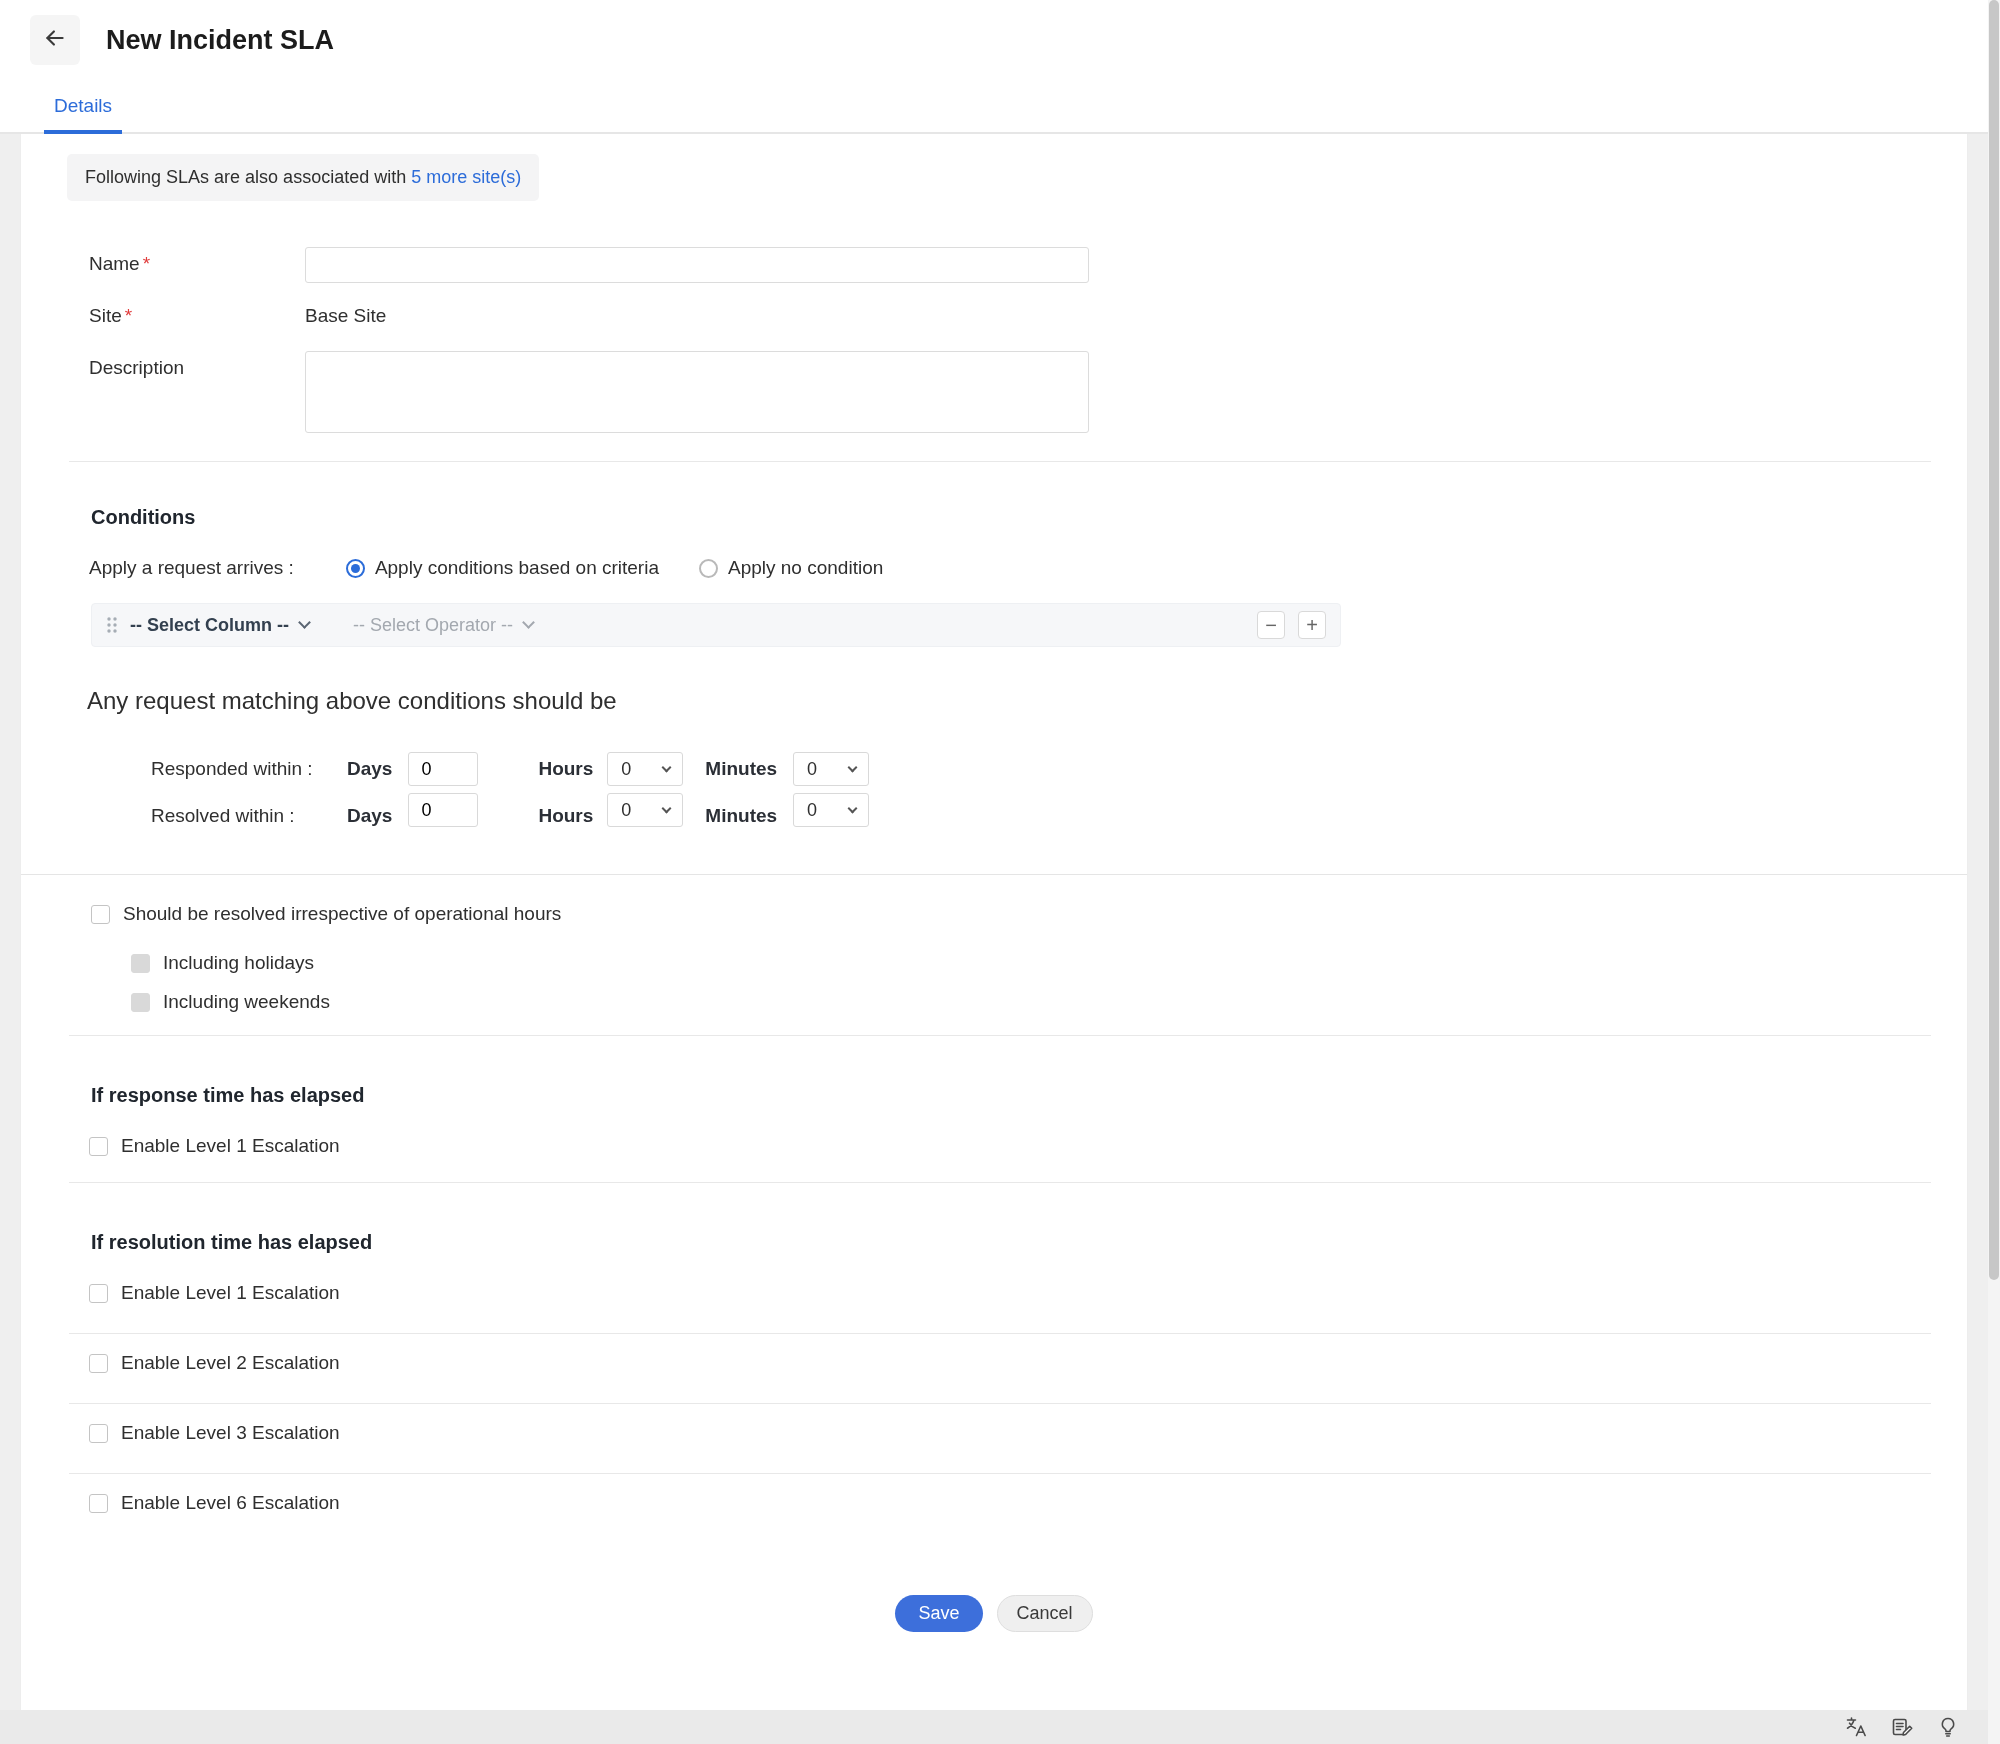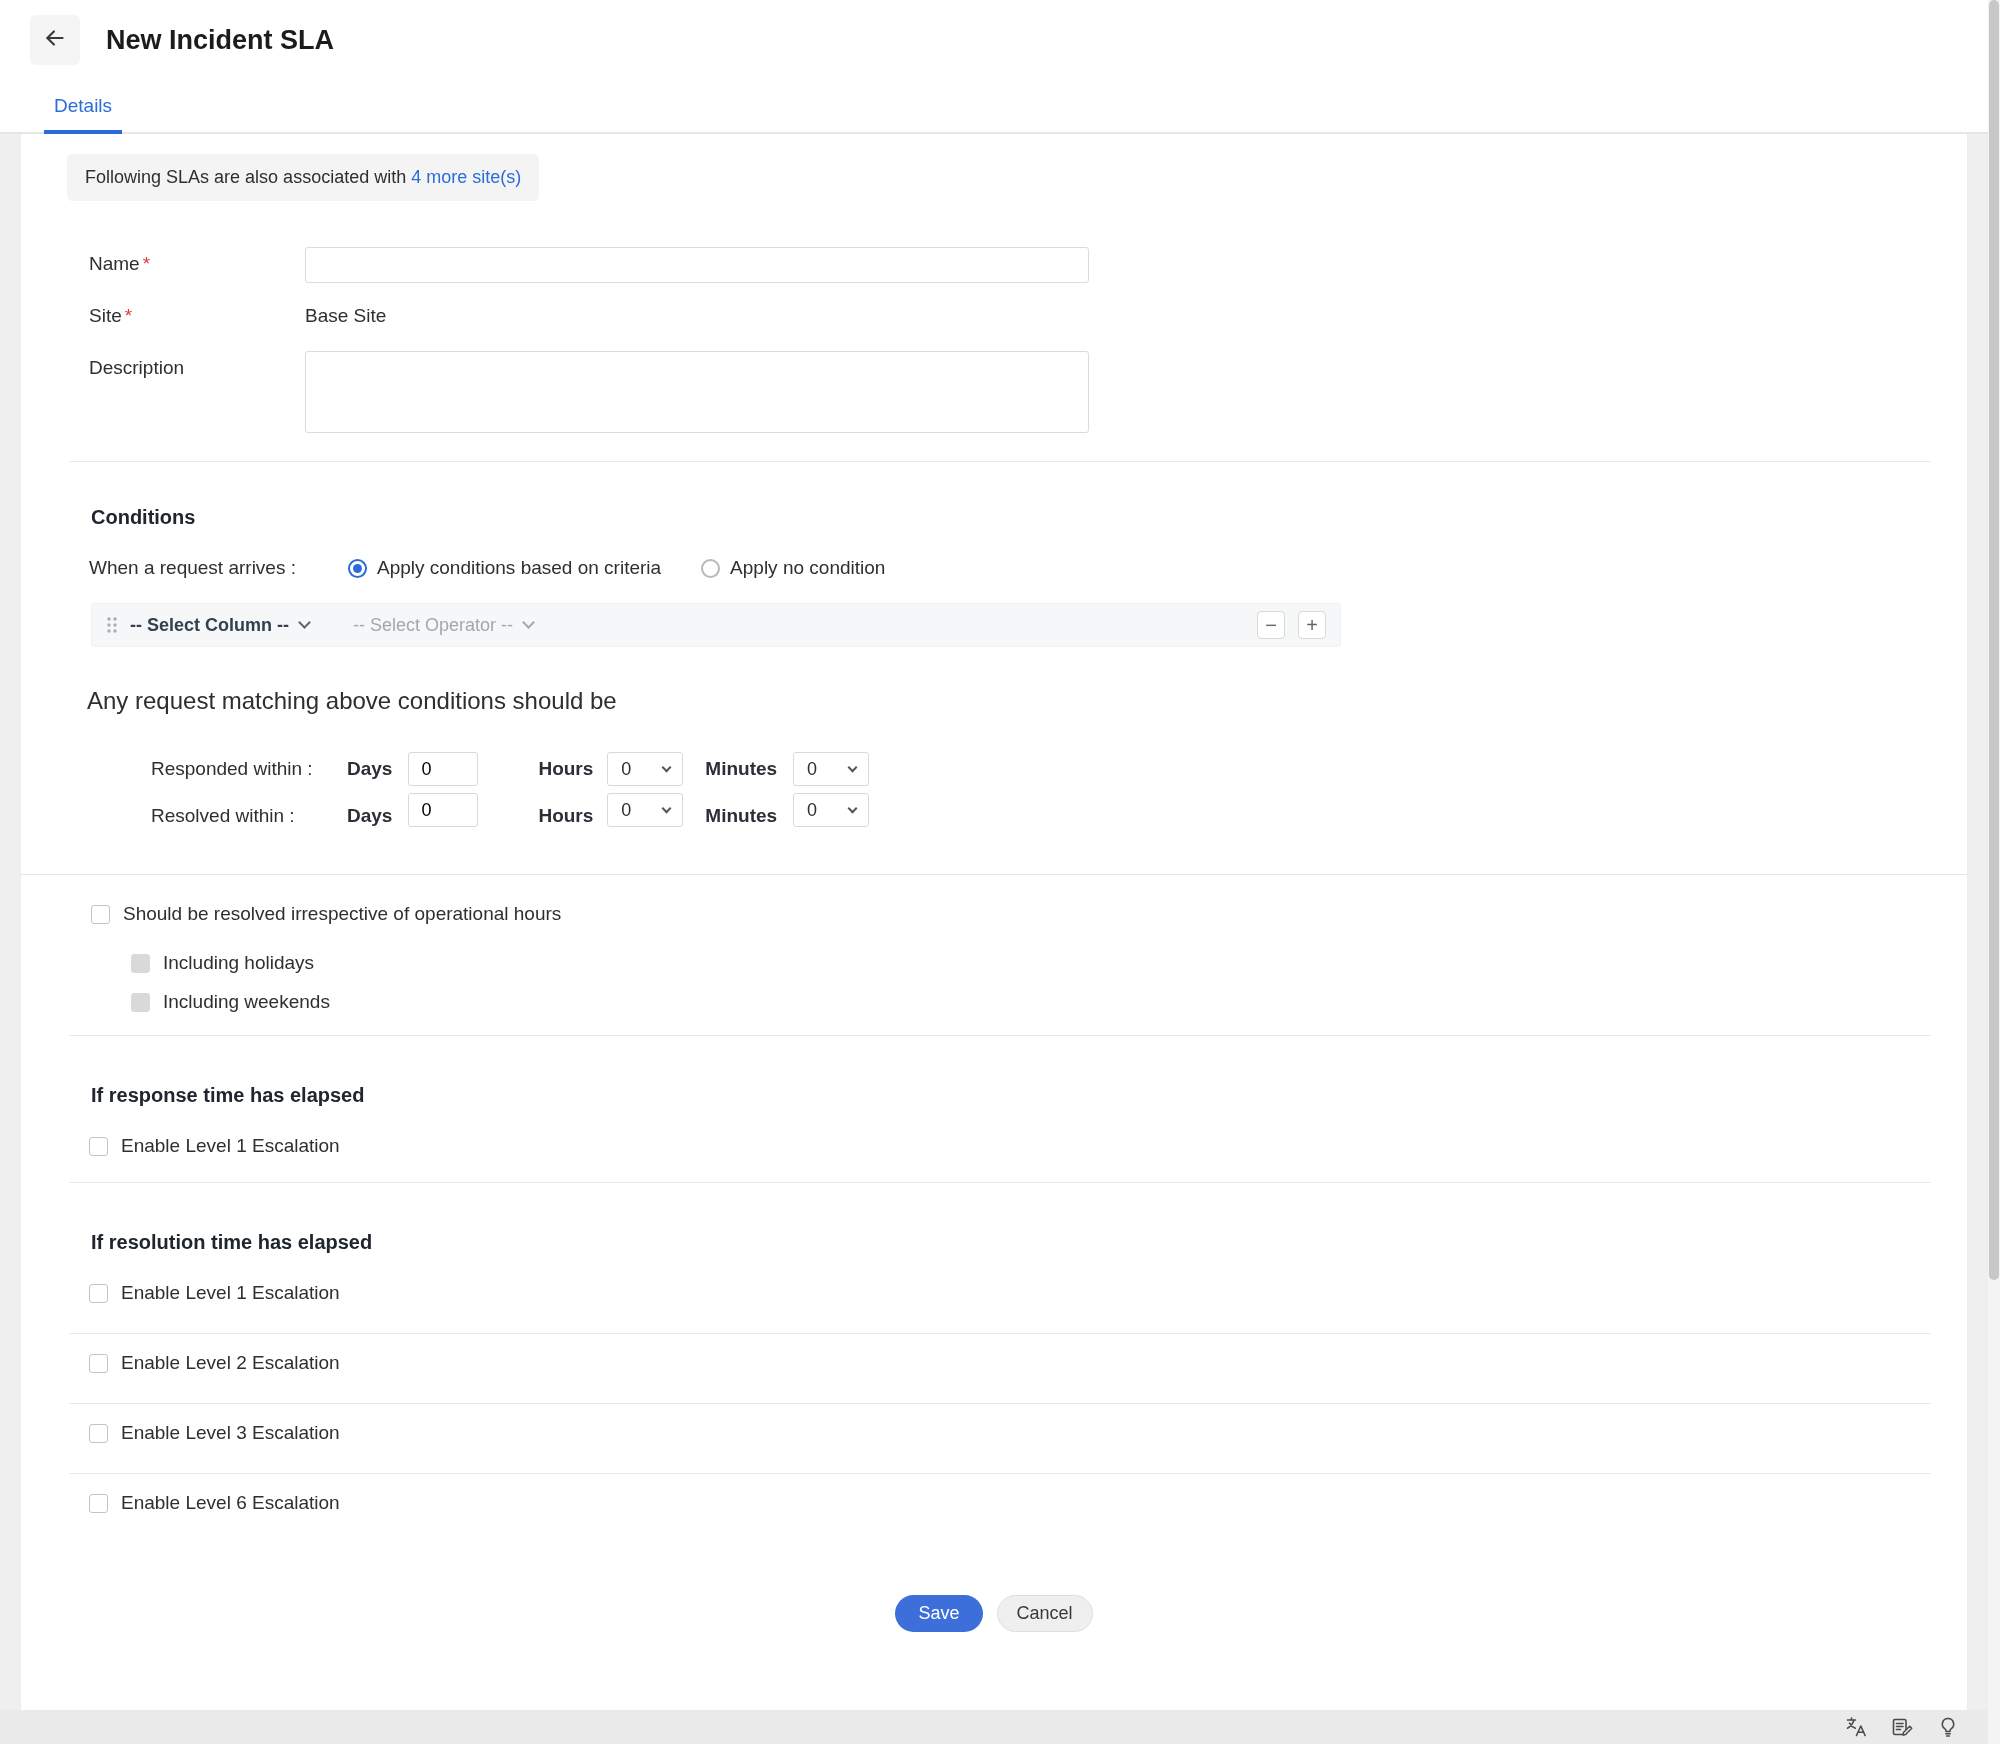--- a/index.html
+++ b/index.html
@@ -128,21 +128,21 @@
     </div>
     <div class="title">New Incident SLA</div>
   </div>
 
   <div class="tabbar">
     <div class="tab">Details</div>
   </div>
 
   <div class="content">
 
-    <div class="banner"><span>Following </span><b>SLAs</b><span> are also associated with </span><span class="link">4 more site(s)</span></div>
+    <div class="banner"><span>Following </span><b>SLAs</b><span> are also associated with </span><span class="link">5 more site(s)</span></div>
 
     <div class="form-area">
       <div class="form-row row-name">
         <div class="form-label"><span>Name</span><span class="req">*</span></div>
         <input class="text-input" type="text" value="" style="">
       </div>
       <div class="form-row row-site">
         <div class="form-label"><span>Site</span><span class="req">*</span></div>
         <div class="site-value">Base Site</div>
       </div>
@@ -151,21 +151,21 @@
         <textarea class="textarea" style=""></textarea>
       </div>
     </div>
 
     <hr class="divider-inset">
 
     
     <div class="section-h h-conditions">Conditions</div>
 
     <div class="arrives-row">
-      <div class="arrives-label">When a request arrives :</div>
+      <div class="arrives-label">Apply a request arrives :</div>
       <div class="radio-opt first">
         <span class="radio sel"></span>
         <span class="radio-label">Apply conditions based on criteria</span>
       </div>
       <div class="radio-opt second">
         <span class="radio"></span>
         <span class="radio-label">Apply no condition</span>
       </div>
     </div>
 

